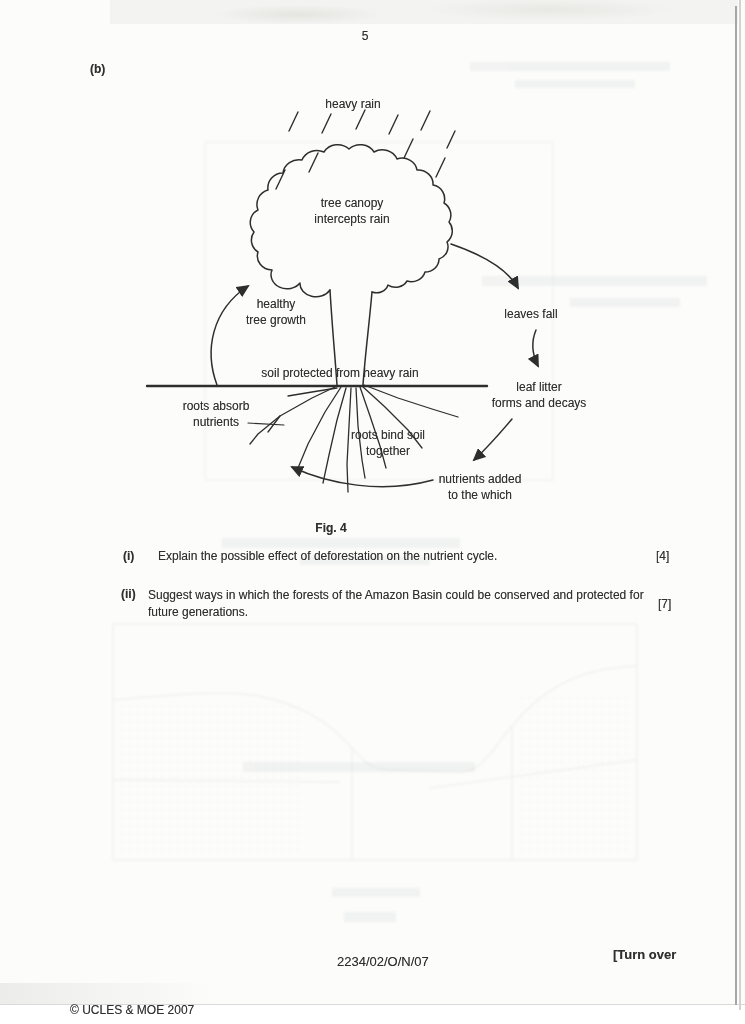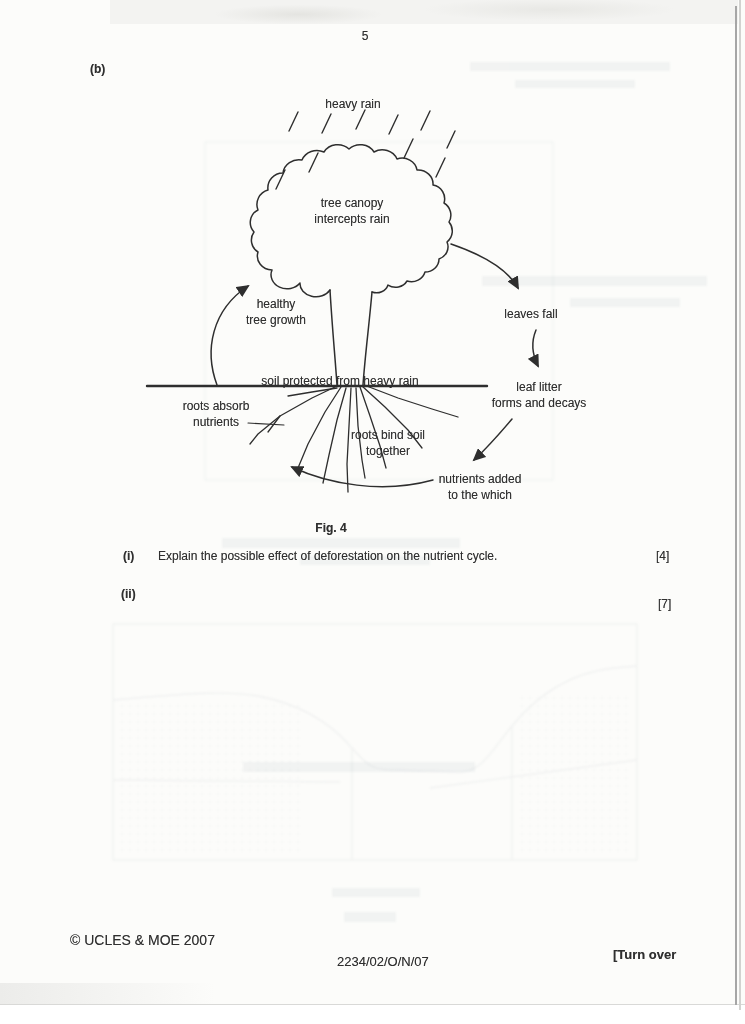--- a/index.html
+++ b/index.html
@@ -135,21 +135,21 @@
   <div class="txt ctr" style="left:353px; top:97px">heavy rain</div>
   <div class="txt ctr lbl2" style="left:352px; top:196px">
     <div>tree canopy</div>
     <div>intercepts rain</div>
   </div>
   <div class="txt ctr lbl2" style="left:276px; top:297px">
     <div>healthy</div>
     <div>tree growth</div>
   </div>
   <div class="txt ctr" style="left:531px; top:307px">leaves fall</div>
-  <div class="txt ctr" style="left:340px; top:374px">soil protected from heavy rain</div>
+  <div class="txt ctr" style="left:340px; top:366px">soil protected from heavy rain</div>
   <div class="txt ctr lbl2" style="left:539px; top:380px">
     <div>leaf litter</div>
     <div>forms and decays</div>
   </div>
   <div class="txt ctr lbl2" style="left:216px; top:399px">
     <div>roots absorb</div>
     <div>nutrients</div>
   </div>
   <div class="txt ctr lbl2" style="left:388px; top:428px">
     <div>roots bind soil</div>
@@ -160,19 +160,20 @@
     <div>to the which</div>
   </div>
 
   <div class="txt ctr bold" style="left:331px; top:521px">Fig. 4</div>
 
   <div class="txt bold" style="left:123px; top:549px">(i)</div>
   <div class="txt" style="left:158px; top:549px">Explain the possible effect of deforestation on the nutrient cycle.</div>
   <div class="txt" style="left:656px; top:549px">[4]</div>
 
   <div class="txt bold" style="left:121px; top:587px">(ii)</div>
+  <div class="txt" style="left:148px; top:587px; width:526px; white-space:normal; line-height:17px">Suggest ways in which the forests of the Amazon Basin could be conserved and protected for future generations.</div>
   <div class="txt" style="left:658px; top:597px">[7]</div>
 
-  <div class="txt" style="left:70px; top:932px; font-size:14px">© UCLES &amp; MOE 2007</div>
+  <div class="txt" style="left:70px; top:1003px; font-size:12px">© UCLES &amp; MOE 2007</div>
   <div class="txt" style="left:337px; top:954px; font-size:13px">2234/02/O/N/07</div>
   <div class="txt bold" style="left:613px; top:947px; font-size:13px">[Turn over</div>
 
 </div>
 
 </body></html>

